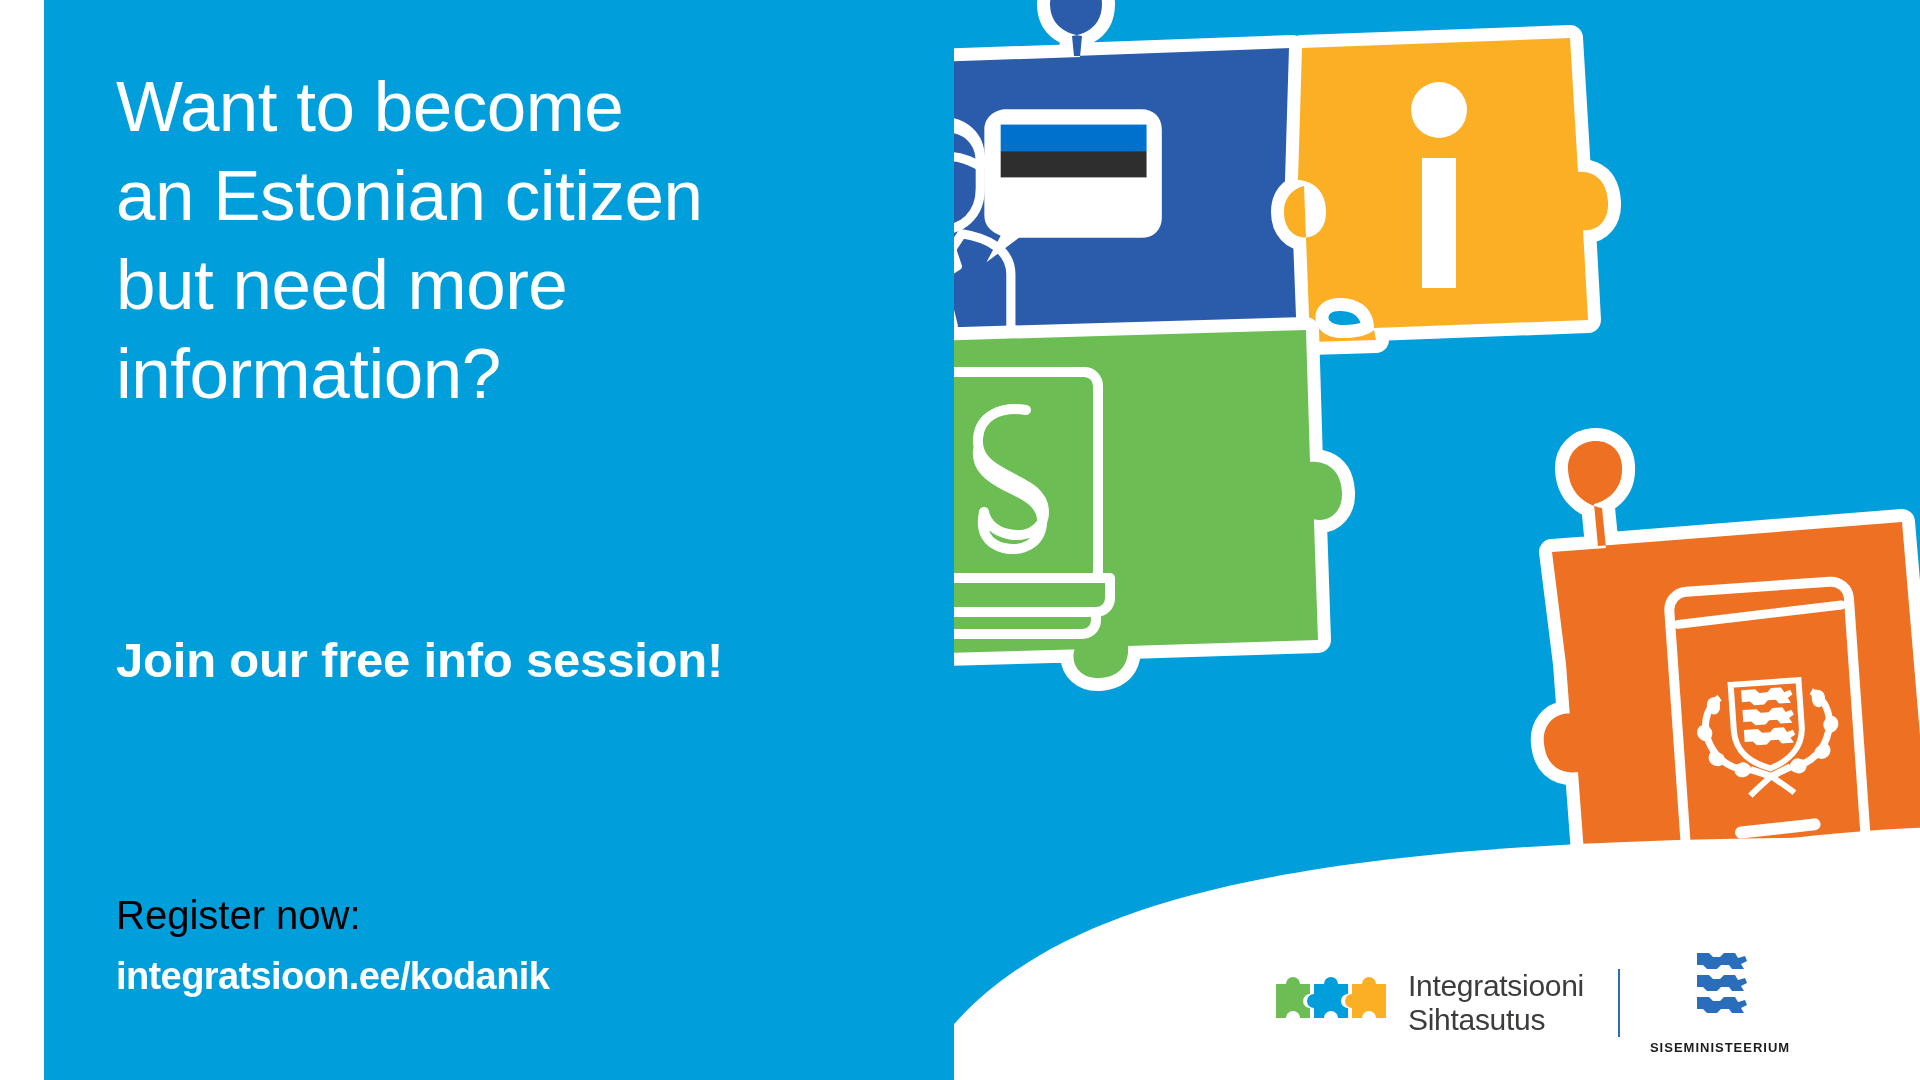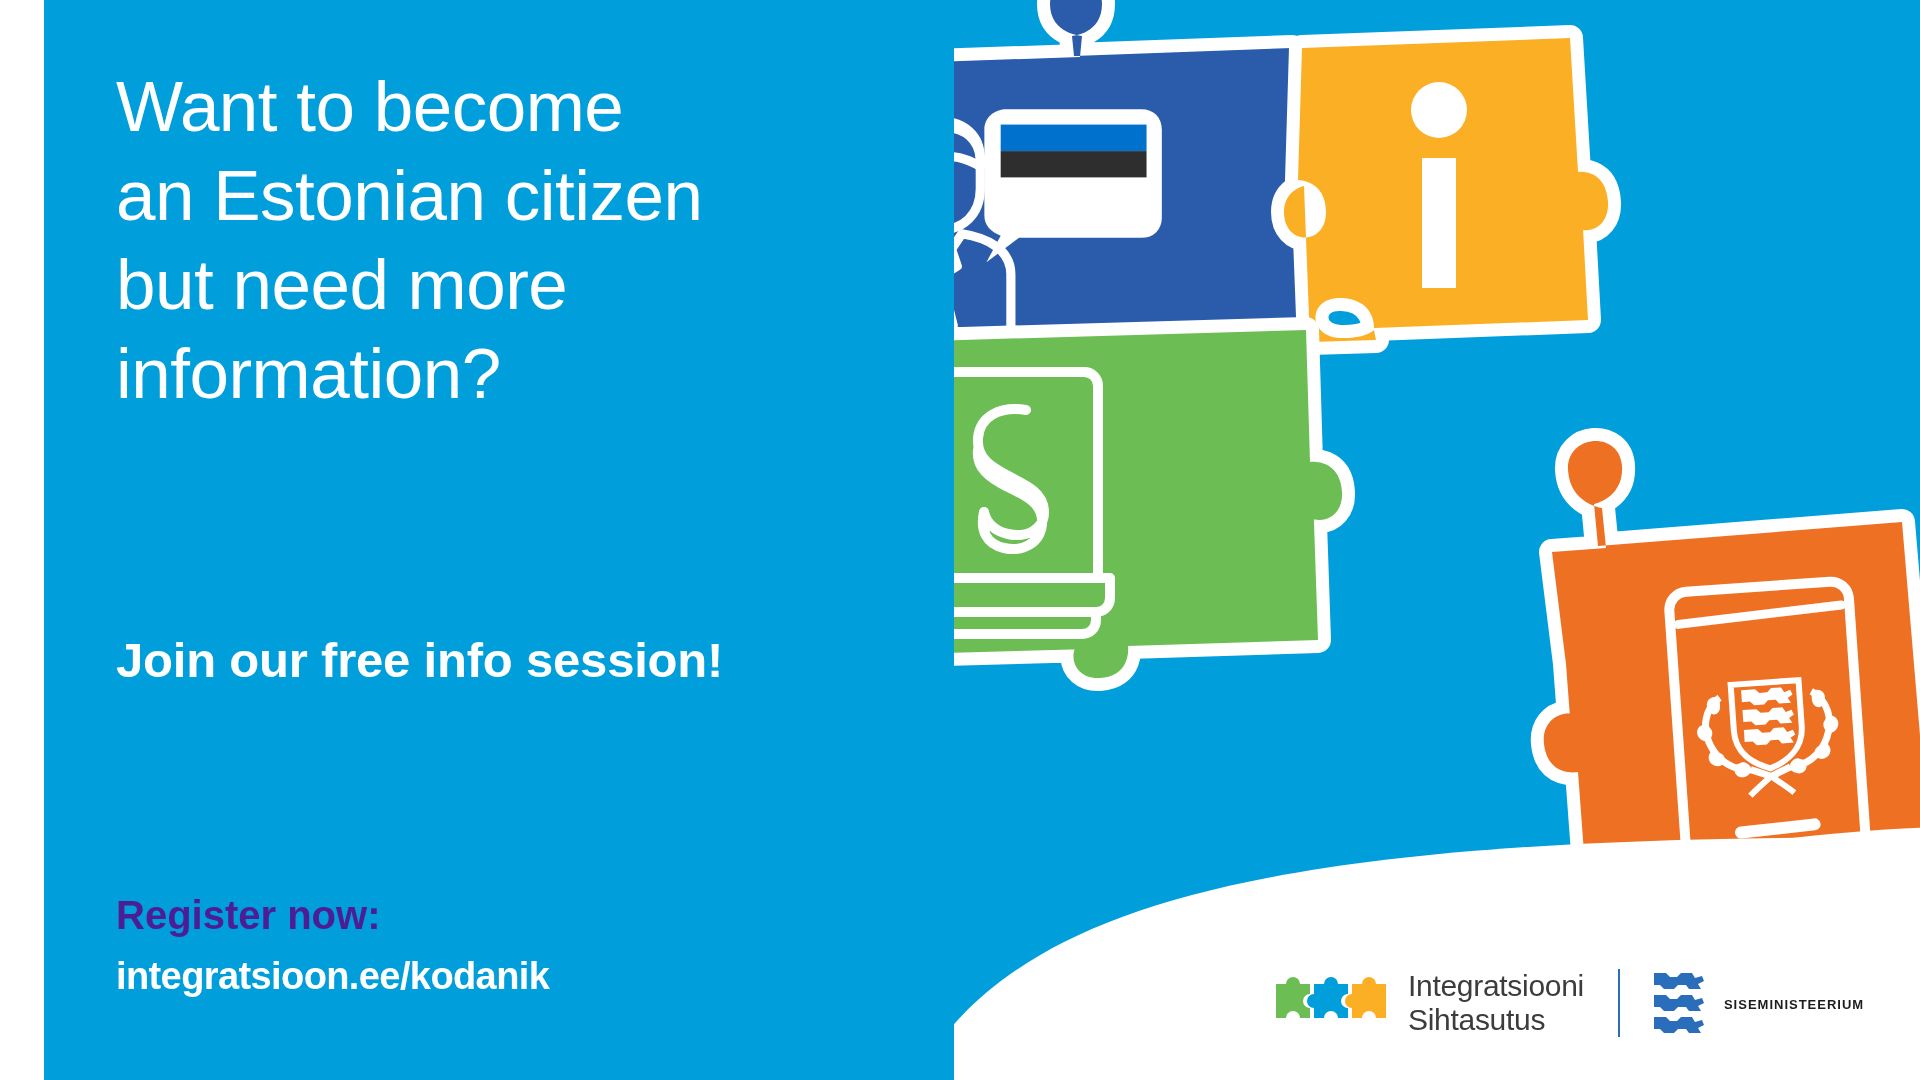--- a/index.html
+++ b/index.html
@@ -54,24 +54,24 @@
     font-size: 49px;
     line-height: 60px;
     font-weight: 700;
     letter-spacing: -0.2px;
   }
 
   .register-label {
     position: absolute;
     top: 890px;
     left: 0;
-    color: #4c1d95;
+    color: #000000;
     font-size: 40px;
     line-height: 50px;
-    font-weight: 700;
+    font-weight: 400;
   }
 
   .register-url {
     position: absolute;
     top: 947px;
     left: 0;
     color: #ffffff;
     font-size: 38px;
     line-height: 58px;
     font-weight: 700;
@@ -116,20 +116,21 @@
     width: 2px;
     height: 68px;
     background: #2a6ebb;
     margin: 0 30px 0 34px;
   }
 
   .logo-sise {
     display: flex;
     align-items: center;
     gap: 20px;
+    flex-direction: column;
   }
   .logo-sise .ministry-name {
     color: #1d1d1b;
     font-size: 18px;
     font-weight: 700;
     letter-spacing: 1.0px;
     font-variant: small-caps;
     text-transform: lowercase;
   }
   .logo-sise .ministry-name::first-letter { }

